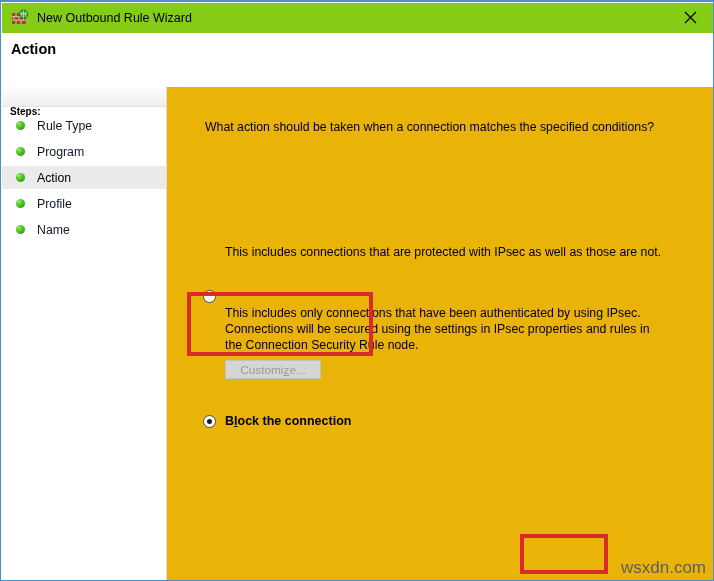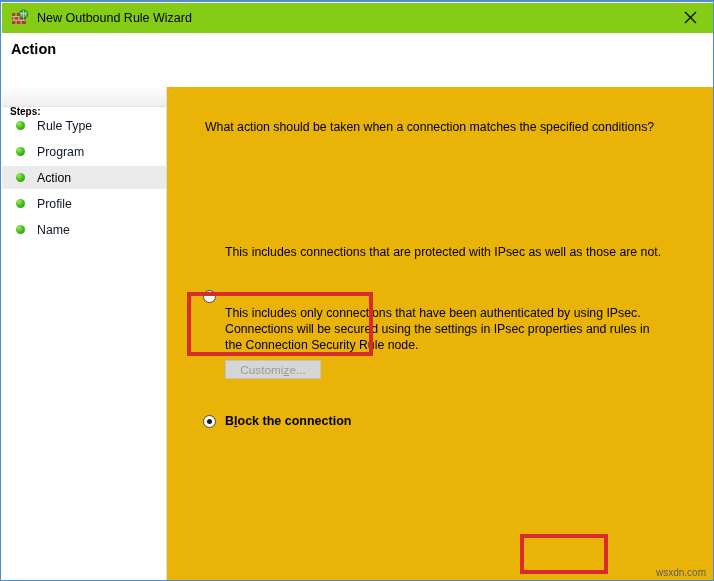--- a/index.html
+++ b/index.html
@@ -228,21 +228,21 @@
     width: 186px; height: 64px;
   }
   #annot-next {
     left: 519px; top: 532px;
     width: 88px; height: 40px;
   }
 
   #watermark {
     position: absolute;
     right: 7px; bottom: 3px;
-    font-size: 10px;
+    font-size: 17px;
     color: #5e5e5e;
   }
 </style>
 </head>
 <body>
 
 <div id="window">
 
   <div id="titlebar">
     <span id="title-icon">

